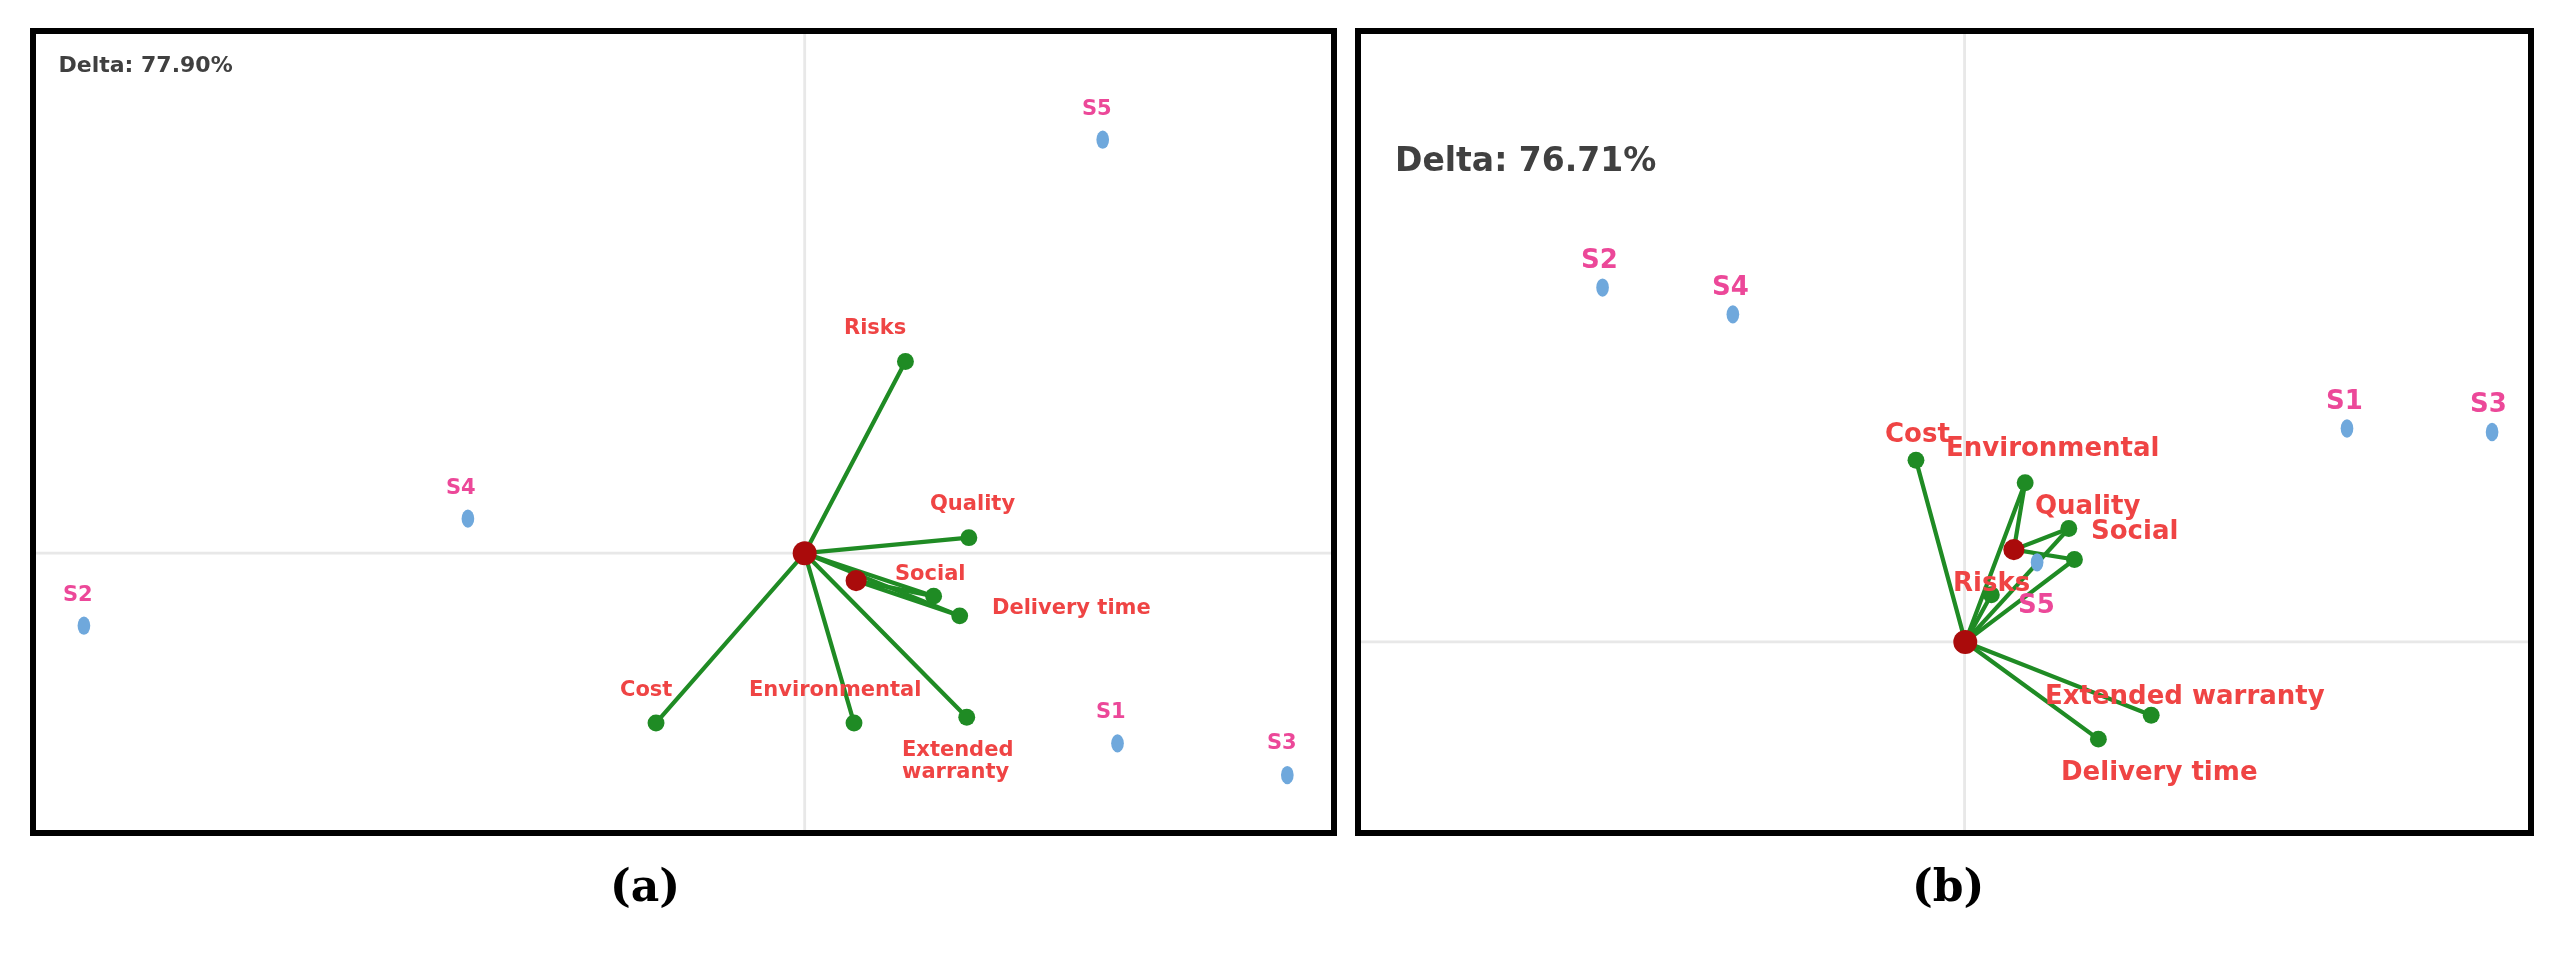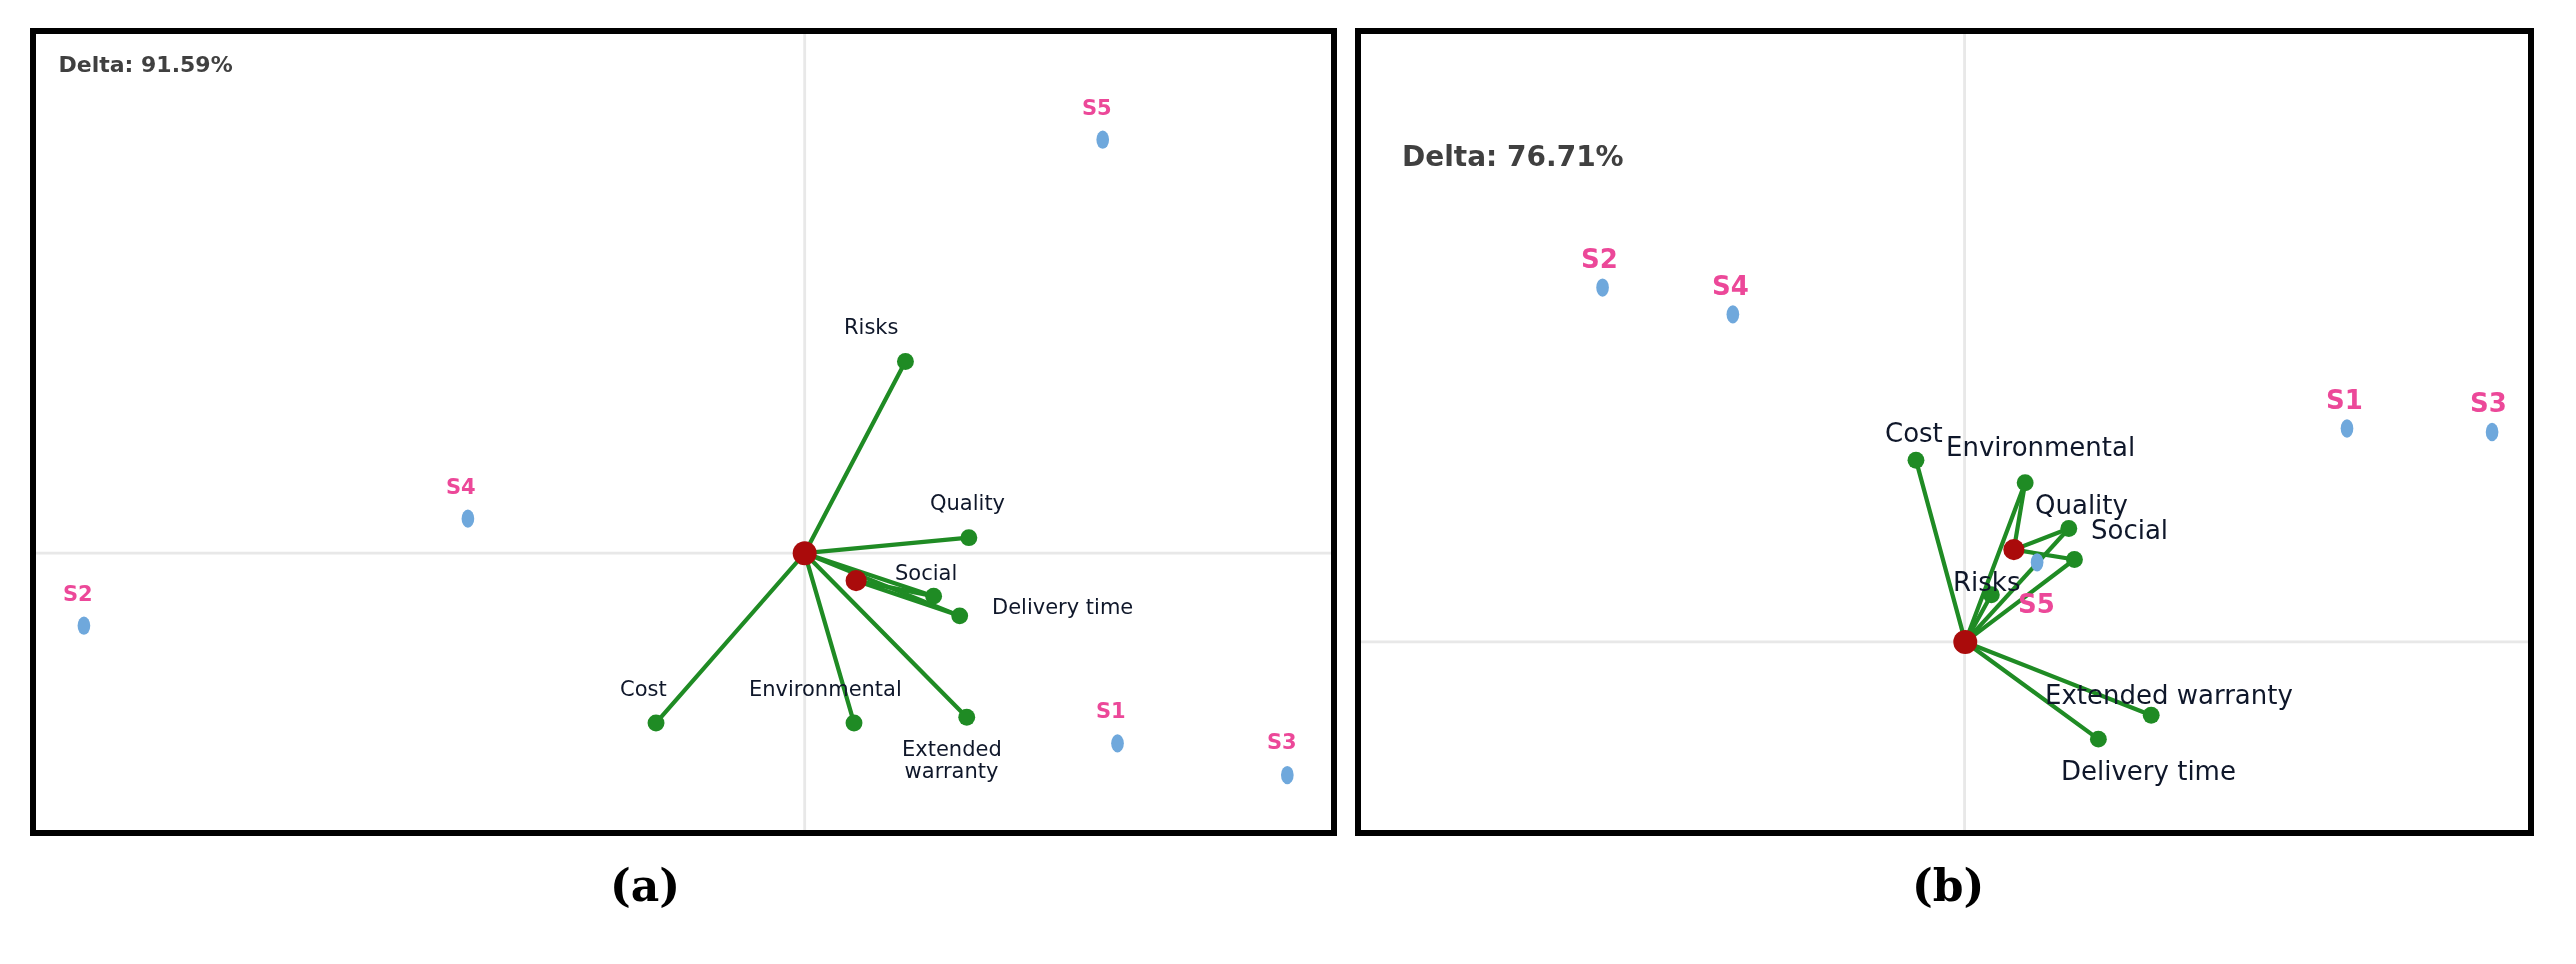--- a/index.html
+++ b/index.html
@@ -5,22 +5,22 @@
   html,body{margin:0;padding:0;background:#ffffff;}
   body{width:2576px;height:965px;position:relative;overflow:hidden;
        font-family:"DejaVu Sans","Liberation Sans",sans-serif;}
   .panel{position:absolute;background:#ffffff;border:6.3px solid #000000;box-sizing:border-box;}
   #panel-a{left:30px;top:28px;width:1307px;height:808px;}
   #panel-b{left:1355px;top:28px;width:1179px;height:808px;}
   .plot{position:absolute;inset:0;overflow:hidden;}
   .plot svg{position:absolute;left:0;top:0;width:100%;height:100%;}
   .delta{position:absolute;color:#404040;font-weight:bold;white-space:nowrap;}
   #delta-a{left:22.5px;top:18.3px;font-size:22px;}
-  #delta-b{left:41px;top:106px;font-size:28px;}
-  .vlabel{position:absolute;color:#0f172a;font-weight:normal;white-space:nowrap;line-height:1.05;}
+  #delta-b{left:34px;top:106px;font-size:33px;}
+  .vlabel{position:absolute;color:#ef4444;font-weight:bold;white-space:nowrap;line-height:1.05;}
   .slabel{position:absolute;color:#ec4899;font-weight:bold;white-space:nowrap;}
   .caption{position:absolute;font-family:"DejaVu Serif","Liberation Serif",serif;
            font-weight:bold;font-size:44px;color:#000000;}
   #cap-a{left:610px;top:860px;}
   #cap-b{left:1912px;top:860px;}
 </style>
 </head>
 <body>
 
 <div class="panel" id="panel-a">
@@ -46,21 +46,21 @@
         <circle cx="1321" cy="970" r="12" fill="#1f8b24"></circle>
         <ellipse cx="1535" cy="1007" rx="9" ry="13" fill="#6fa8dc"></ellipse>
         <ellipse cx="68" cy="840" rx="9" ry="13" fill="#6fa8dc"></ellipse>
         <ellipse cx="1776" cy="1052" rx="9" ry="13" fill="#6fa8dc"></ellipse>
         <ellipse cx="613" cy="688" rx="9" ry="13" fill="#6fa8dc"></ellipse>
         <ellipse cx="1514" cy="150" rx="9" ry="13" fill="#6fa8dc"></ellipse>
         <circle cx="1164" cy="776" r="15" fill="#aa0b0b"></circle>
         <circle cx="1091" cy="737" r="17" fill="#aa0b0b"></circle>
       </svg>
   </div>
-  <div class="delta" id="delta-a">Delta: 91.59%</div>
+  <div class="delta" id="delta-a">Delta: 77.90%</div>
   <div id="labels-a">
       <div class="vlabel" style="left: 808px; top: 282px; font-size: 21px;">Risks</div>
       <div class="vlabel" style="left: 894px; top: 458px; font-size: 21px;">Quality</div>
       <div class="vlabel" style="left: 859px; top: 528px; font-size: 21px;">Social</div>
       <div class="vlabel" style="left: 956px; top: 562px; font-size: 21px;">Delivery time</div>
       <div class="vlabel" style="left: 584px; top: 644px; font-size: 21px;">Cost</div>
       <div class="vlabel" style="left: 713px; top: 644px; font-size: 21px;">Environmental</div>
       <div class="vlabel" style="left: 866px; top: 704px; font-size: 21px; white-space: normal; width: 99px; text-align: center;">Extended warranty</div>
       <div class="slabel" style="left: 1060px; top: 665px; font-size: 21px;">S1</div>
       <div class="slabel" style="left: 27px; top: 548px; font-size: 21px;">S2</div>

